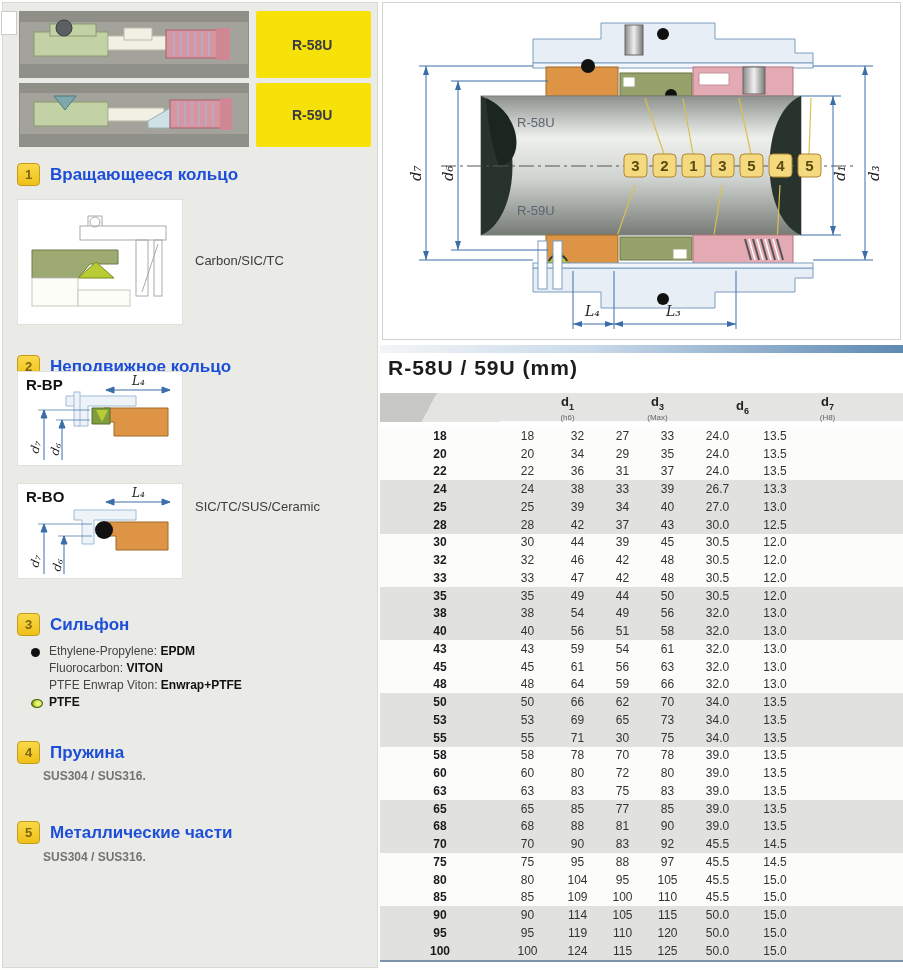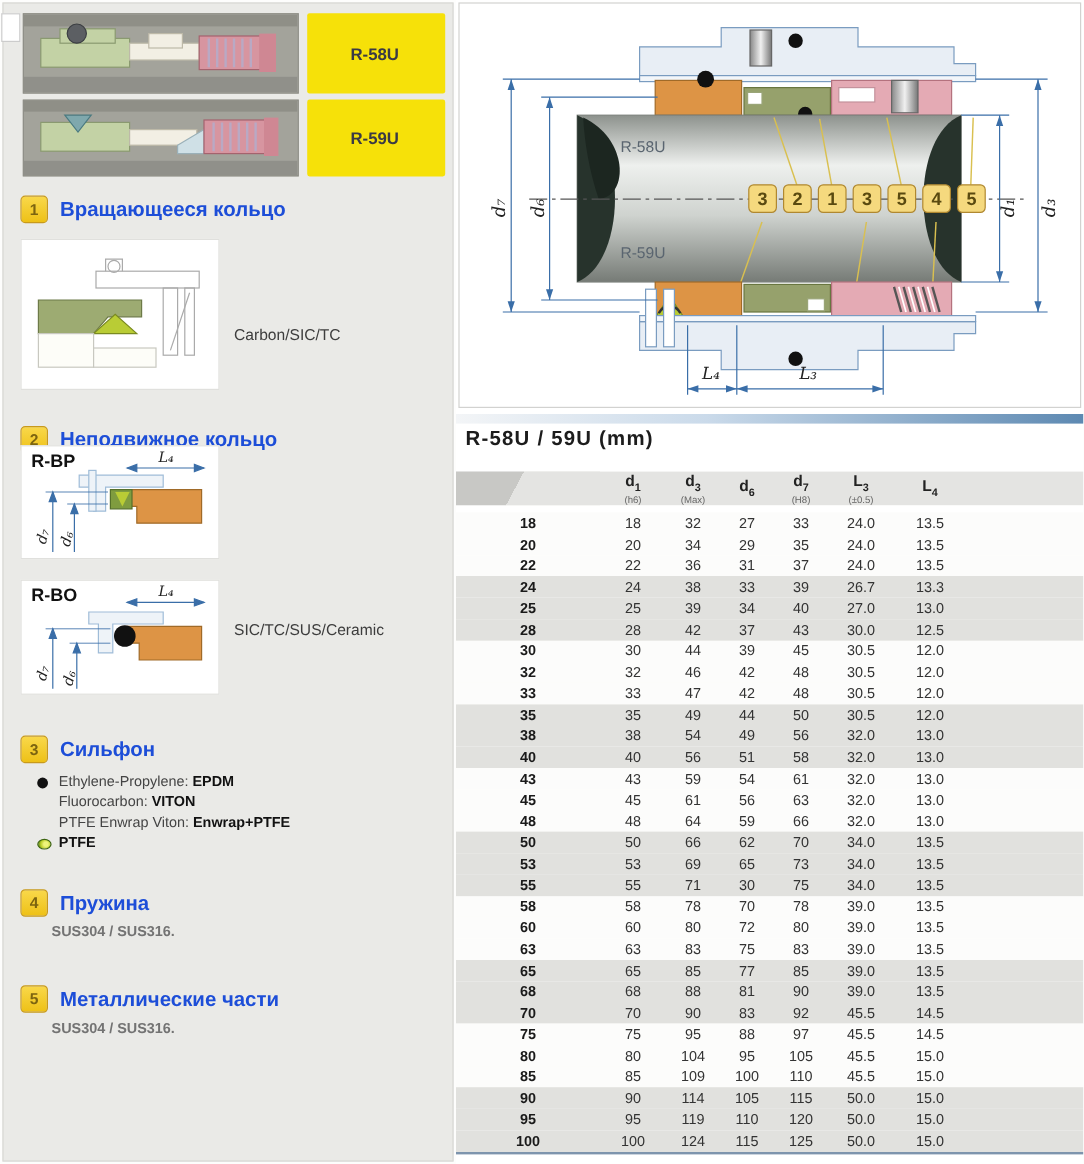--- a/index.html
+++ b/index.html
@@ -13,40 +13,40 @@
   .product-photo{position:absolute;left:0;top:0;width:230px;height:100%;background:#a3a39b;border:1px solid #8f8f88;box-sizing:border-box;}
   .product-label{position:absolute;left:237px;top:0;width:115px;height:100%;background:#f6e109;
                  display:flex;align-items:center;justify-content:flex-start;padding-left:36px;box-sizing:border-box;
                  font-weight:bold;font-size:14px;color:#3a3a45;border-radius:2px;}
   .sec-header{position:absolute;left:14px;display:flex;align-items:center;gap:10px;}
   .sec-badge{width:21px;height:21px;border-radius:4px;border:1px solid #c89a1c;
              background:linear-gradient(#f9d84a,#eec117);color:#7c6410;font-weight:bold;font-size:13px;
              display:flex;align-items:center;justify-content:center;}
   .sec-title{font-weight:bold;font-size:17px;color:#1d4ed8;}
   .imgbox{position:absolute;left:14px;width:166px;background:#fff;border:1px solid #e0e0dd;box-sizing:border-box;}
-  .material-text{position:absolute;font-size:13px;color:#3d3d3d;margin-top:18px;}
+  .material-text{position:absolute;font-size:13px;color:#3d3d3d;}
   .variant-tag{position:absolute;left:8px;top:4px;font-weight:bold;font-size:15px;color:#111;}
   .bellow-lines{position:absolute;left:28px;top:641px;width:330px;font-size:12px;color:#444;}
   .bellow-line{display:flex;height:17px;}
   .bellow-ico{width:18px;display:flex;align-items:center;}
   .dot-ico{width:9px;height:9px;border-radius:50%;background:#111;}
   .ptfe-ico{width:12px;height:9px;border-radius:50%;
             background:radial-gradient(circle at 62% 50%, #eef47a 25%, #b8cc28 60%, #4a7a14 95%);
             border:1px solid #3c6410;box-sizing:border-box;}
   .bold{font-weight:bold;color:#111;}
   .sub-material{position:absolute;left:40px;font-size:12px;color:#737373;font-weight:bold;}
   
   .right-panel{position:absolute;left:380px;top:0;width:523px;height:970px;background:#fff;}
   .diagram-box{position:absolute;left:2px;top:2px;width:519px;height:338px;background:#fff;border:1px solid #d2d2d0;box-sizing:border-box;}
   .grad-bar{position:absolute;left:0;top:345px;width:523px;height:8px;
             background:linear-gradient(to right,#f3f5f7,#cadaea 40%,#5d89b2 100%);}
-  .table-title{position:absolute;left:8px;top:356px;margin:0;font-size:17px;font-weight:bold;color:#1c1c1c;
+  .table-title{position:absolute;left:8px;top:356px;margin:0;font-size:21px;font-weight:bold;color:#1c1c1c;
                letter-spacing:1px;}
   .thead{position:absolute;left:0;top:393px;width:523px;height:28px;background:#e4e4e2;
-         display:grid;grid-template-columns:120px 55px 45px 45px 45px 55px 60px;}
+         display:grid;grid-template-columns:120px 55px 45px 45px 45px 55px 60px;gap:40px;}
   .corner{background:linear-gradient(118deg,#c8c8c5 42%,#e4e4e2 42%);}
   .hcell{display:flex;flex-direction:column;align-items:center;justify-content:center;line-height:1;}
   .hbase{font-weight:bold;font-size:13px;color:#222;}
   .hsub{font-size:9px;font-weight:bold;vertical-align:sub;}
   .hnote{font-size:8px;color:#666;margin-top:2px;}
   .tbody{position:absolute;left:0;top:427px;width:523px;border-bottom:2px solid #7d94ad;}
   .trow{display:grid;grid-template-columns:120px 55px 45px 45px 45px 55px 60px;height:17.75px;background:#fcfcfb;}
   .trow.gray{background:#e1e1de;}
   .tcell{display:flex;align-items:center;justify-content:center;font-size:12px;color:#333;}
   .tcell.size{font-weight:bold;color:#1a1a1a;}

